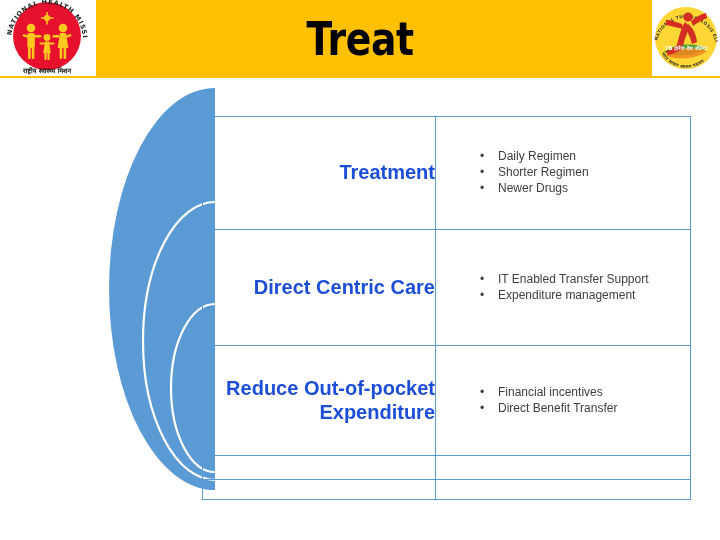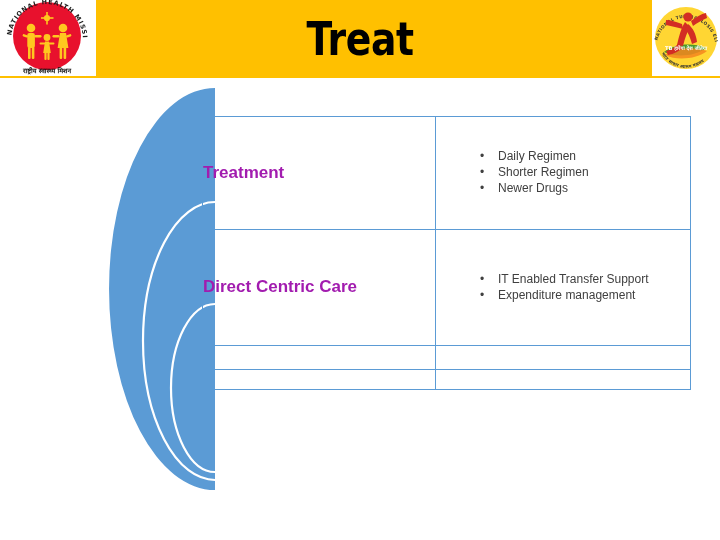--- a/index.html
+++ b/index.html
@@ -65,24 +65,24 @@
     table-layout: fixed;
   }
   #content-table td {
     border: 1px solid #5B9BD5;
     vertical-align: middle;
     padding: 0;
     background: transparent;
   }
   .col-label {
     width: 232px;
-    text-align: left;
+    text-align: right;
     font-weight: bold;
-    font-size: 17px;
-    color: #a21caf;
+    font-size: 20px;
+    color: #1d4ed8;
     padding: 4px 8px 4px 4px;
     line-height: 1.18;
   }
   .col-bullets {
     width: 254px;
     font-size: 12px;
     color: #404040;
     padding: 6px 4px 6px 0px;
   }
   .bullet-list {
@@ -219,20 +219,29 @@
     </tr>
     <tr class="row-mid">
       <td class="col-label">Direct Centric Care</td>
       <td class="col-bullets">
         <ul class="bullet-list">
           <li>IT Enabled Transfer Support</li>
           <li>Expenditure management</li>
         </ul>
       </td>
     </tr>
+    <tr class="row-low">
+      <td class="col-label">Reduce Out-of-pocket Expenditure</td>
+      <td class="col-bullets">
+        <ul class="bullet-list">
+          <li>Financial incentives</li>
+          <li>Direct Benefit Transfer</li>
+        </ul>
+      </td>
+    </tr>
     <tr class="row-empty-a">
       <td class="col-label empty-cell"></td>
       <td class="col-bullets empty-cell"></td>
     </tr>
     <tr class="row-empty-b">
       <td class="col-label empty-cell"></td>
       <td class="col-bullets empty-cell"></td>
     </tr>
   </tbody>
 </table>

